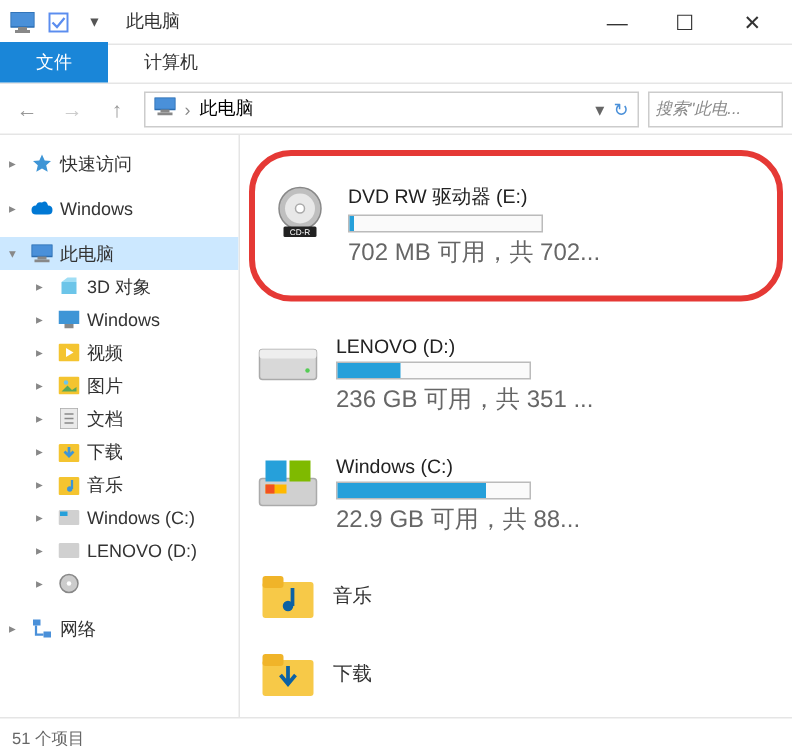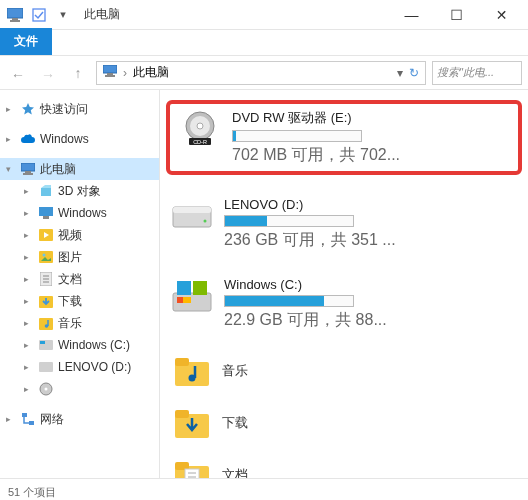--- a/index.html
+++ b/index.html
@@ -5,40 +5,40 @@
 * { margin: 0; padding: 0; box-sizing: border-box; font-family: "Microsoft YaHei", "Segoe UI", sans-serif; }
 body { background: #fff; width: 528px; height: 500px; overflow: hidden; font-size: 12px; }
 
 .titlebar { height: 30px; display: flex; align-items: center; padding: 0 4px; border-bottom: 1px solid #e5e5e5; }
 .titlebar .ticon { width: 22px; height: 22px; display: flex; align-items: center; justify-content: center; margin-right: 2px; }
 .titlebar .title-text { margin-left: 8px; color: #333; }
 .titlebar .spacer { flex: 1; }
 .titlebar .winbtn { width: 45px; height: 28px; display: flex; align-items: center; justify-content: center; color: #333; font-size: 14px; }
 
 .tabs { height: 26px; display: flex; align-items: flex-end; background: #fff; border-bottom: 1px solid #e5e5e5; }
-.tab { padding: 5px 14px; font-size: 12px; color: #333; font-weight: bold; }
+.tab { padding: 5px 24px; font-size: 12px; color: #333; }
 .tab.active { background: #1a86d8; color: #fff; }
 
 .addrbar { height: 34px; display: flex; align-items: center; padding: 4px 6px; gap: 6px; border-bottom: 1px solid #e5e5e5; }
 .navbtn { width: 24px; height: 24px; display: flex; align-items: center; justify-content: center; color: #999; font-size: 14px; }
 .addrbox { flex: 1; height: 24px; border: 1px solid #ccc; display: flex; align-items: center; padding: 0 6px; gap: 6px; }
 .addrbox .sep { color: #888; }
 .searchbox { width: 90px; height: 24px; border: 1px solid #ccc; display: flex; align-items: center; padding: 0 4px; color: #888; font-style: italic; font-size: 11px; gap: 4px; }
 
 .content { display: flex; height: calc(500px - 30px - 26px - 34px - 22px); }
 .sidebar { width: 160px; border-right: 1px solid #e5e5e5; padding: 8px 0; overflow: hidden; }
 .tree-item { display: flex; align-items: center; height: 22px; padding-left: 6px; gap: 4px; color: #333; white-space: nowrap; }
 .tree-item .chev { width: 10px; color: #888; font-size: 9px; }
 .tree-item.selected { background: #cce8ff; }
 .tree-sub { padding-left: 18px; }
 .tree-item .ticon2 { width: 16px; height: 16px; display: flex; align-items: center; justify-content: center; }
 
 .main { flex: 1; padding: 10px 6px; overflow: hidden; }
 .drive-item { display: flex; gap: 10px; margin-bottom: 18px; padding: 4px; }
-.drive-item.hl { border: 4px solid #e53935; border-radius: 6px; padding: 5px 8px; margin-left: 0; }
+.drive-item.hl { border: 4px solid #e53935; border-radius: 28px; padding: 18px 8px; margin-left: 0; }
 .drive-icon { width: 44px; height: 38px; display: flex; align-items: center; justify-content: center; }
 .drive-info { flex: 1; min-width: 0; }
 .drive-title { color: #222; font-size: 13px; margin-bottom: 3px; white-space: nowrap; overflow: hidden; text-overflow: ellipsis; }
 .drive-bar { width: 130px; height: 12px; border: 1px solid #bbb; background: #fafafa; position: relative; margin-bottom: 3px; }
 .drive-bar .fill { position: absolute; left: 0; top: 0; bottom: 0; background: #26a0da; }
 .drive-sub { color: #666; font-size: 16px; white-space: nowrap; overflow: hidden; text-overflow: ellipsis; }
 
 .folder-item { display: flex; gap: 10px; align-items: center; margin-bottom: 16px; padding-left: 6px; }
 .folder-icon { width: 40px; height: 36px; display: flex; align-items: center; justify-content: center; }
 .folder-name { color: #333; font-size: 13px; }
@@ -65,20 +65,21 @@
   <div class="ticon" style="color:#555;font-size:11px;">▾</div>
   <span class="title-text">此电脑</span>
   <div class="spacer"></div>
   <div class="winbtn">—</div>
   <div class="winbtn">☐</div>
   <div class="winbtn">✕</div>
 </div>
 
 <div class="tabs">
   <div class="tab active">文件</div>
+  <div class="tab">计算机</div>
 </div>
 
 <div class="addrbar">
   <div class="navbtn">←</div>
   <div class="navbtn" style="color:#ccc;">→</div>
   <div class="navbtn">↑</div>
   <div class="addrbox">
     <span>
       <svg width="14" height="12" viewBox="0 0 14 12">
           <rect x="0" y="0" width="14" height="8" fill="#4a90d9" stroke="#2b6cb0"></rect>

